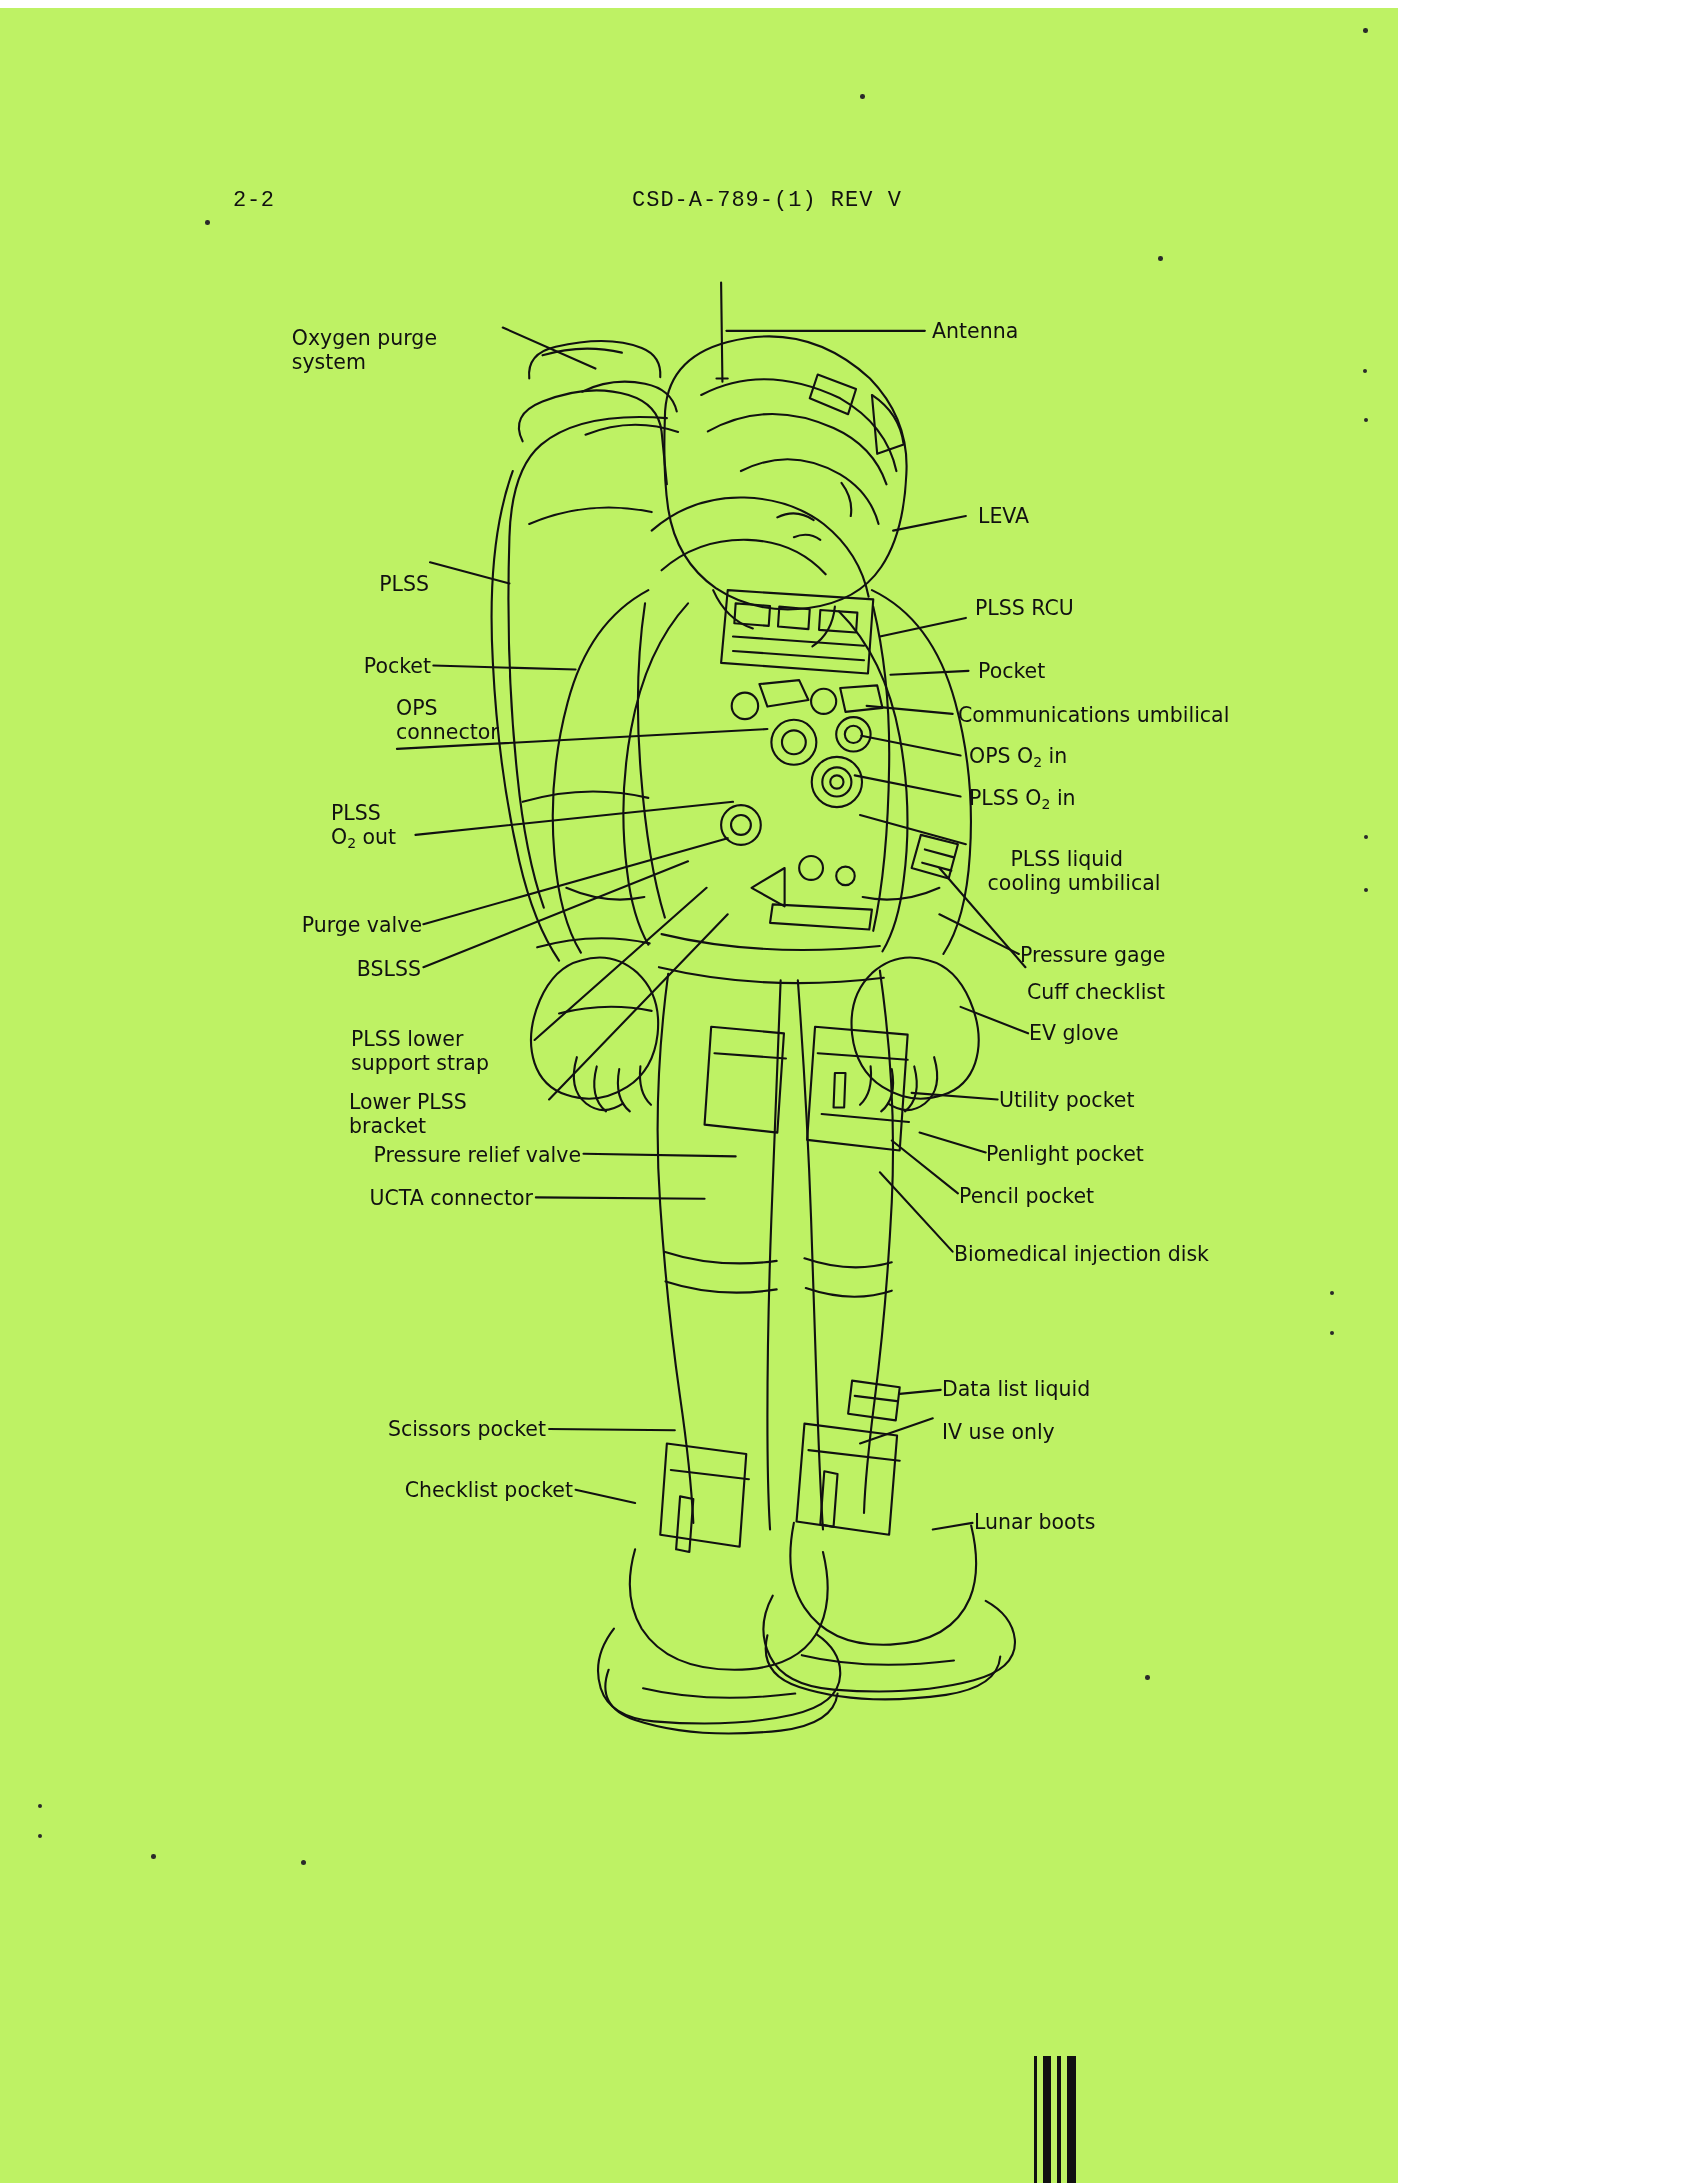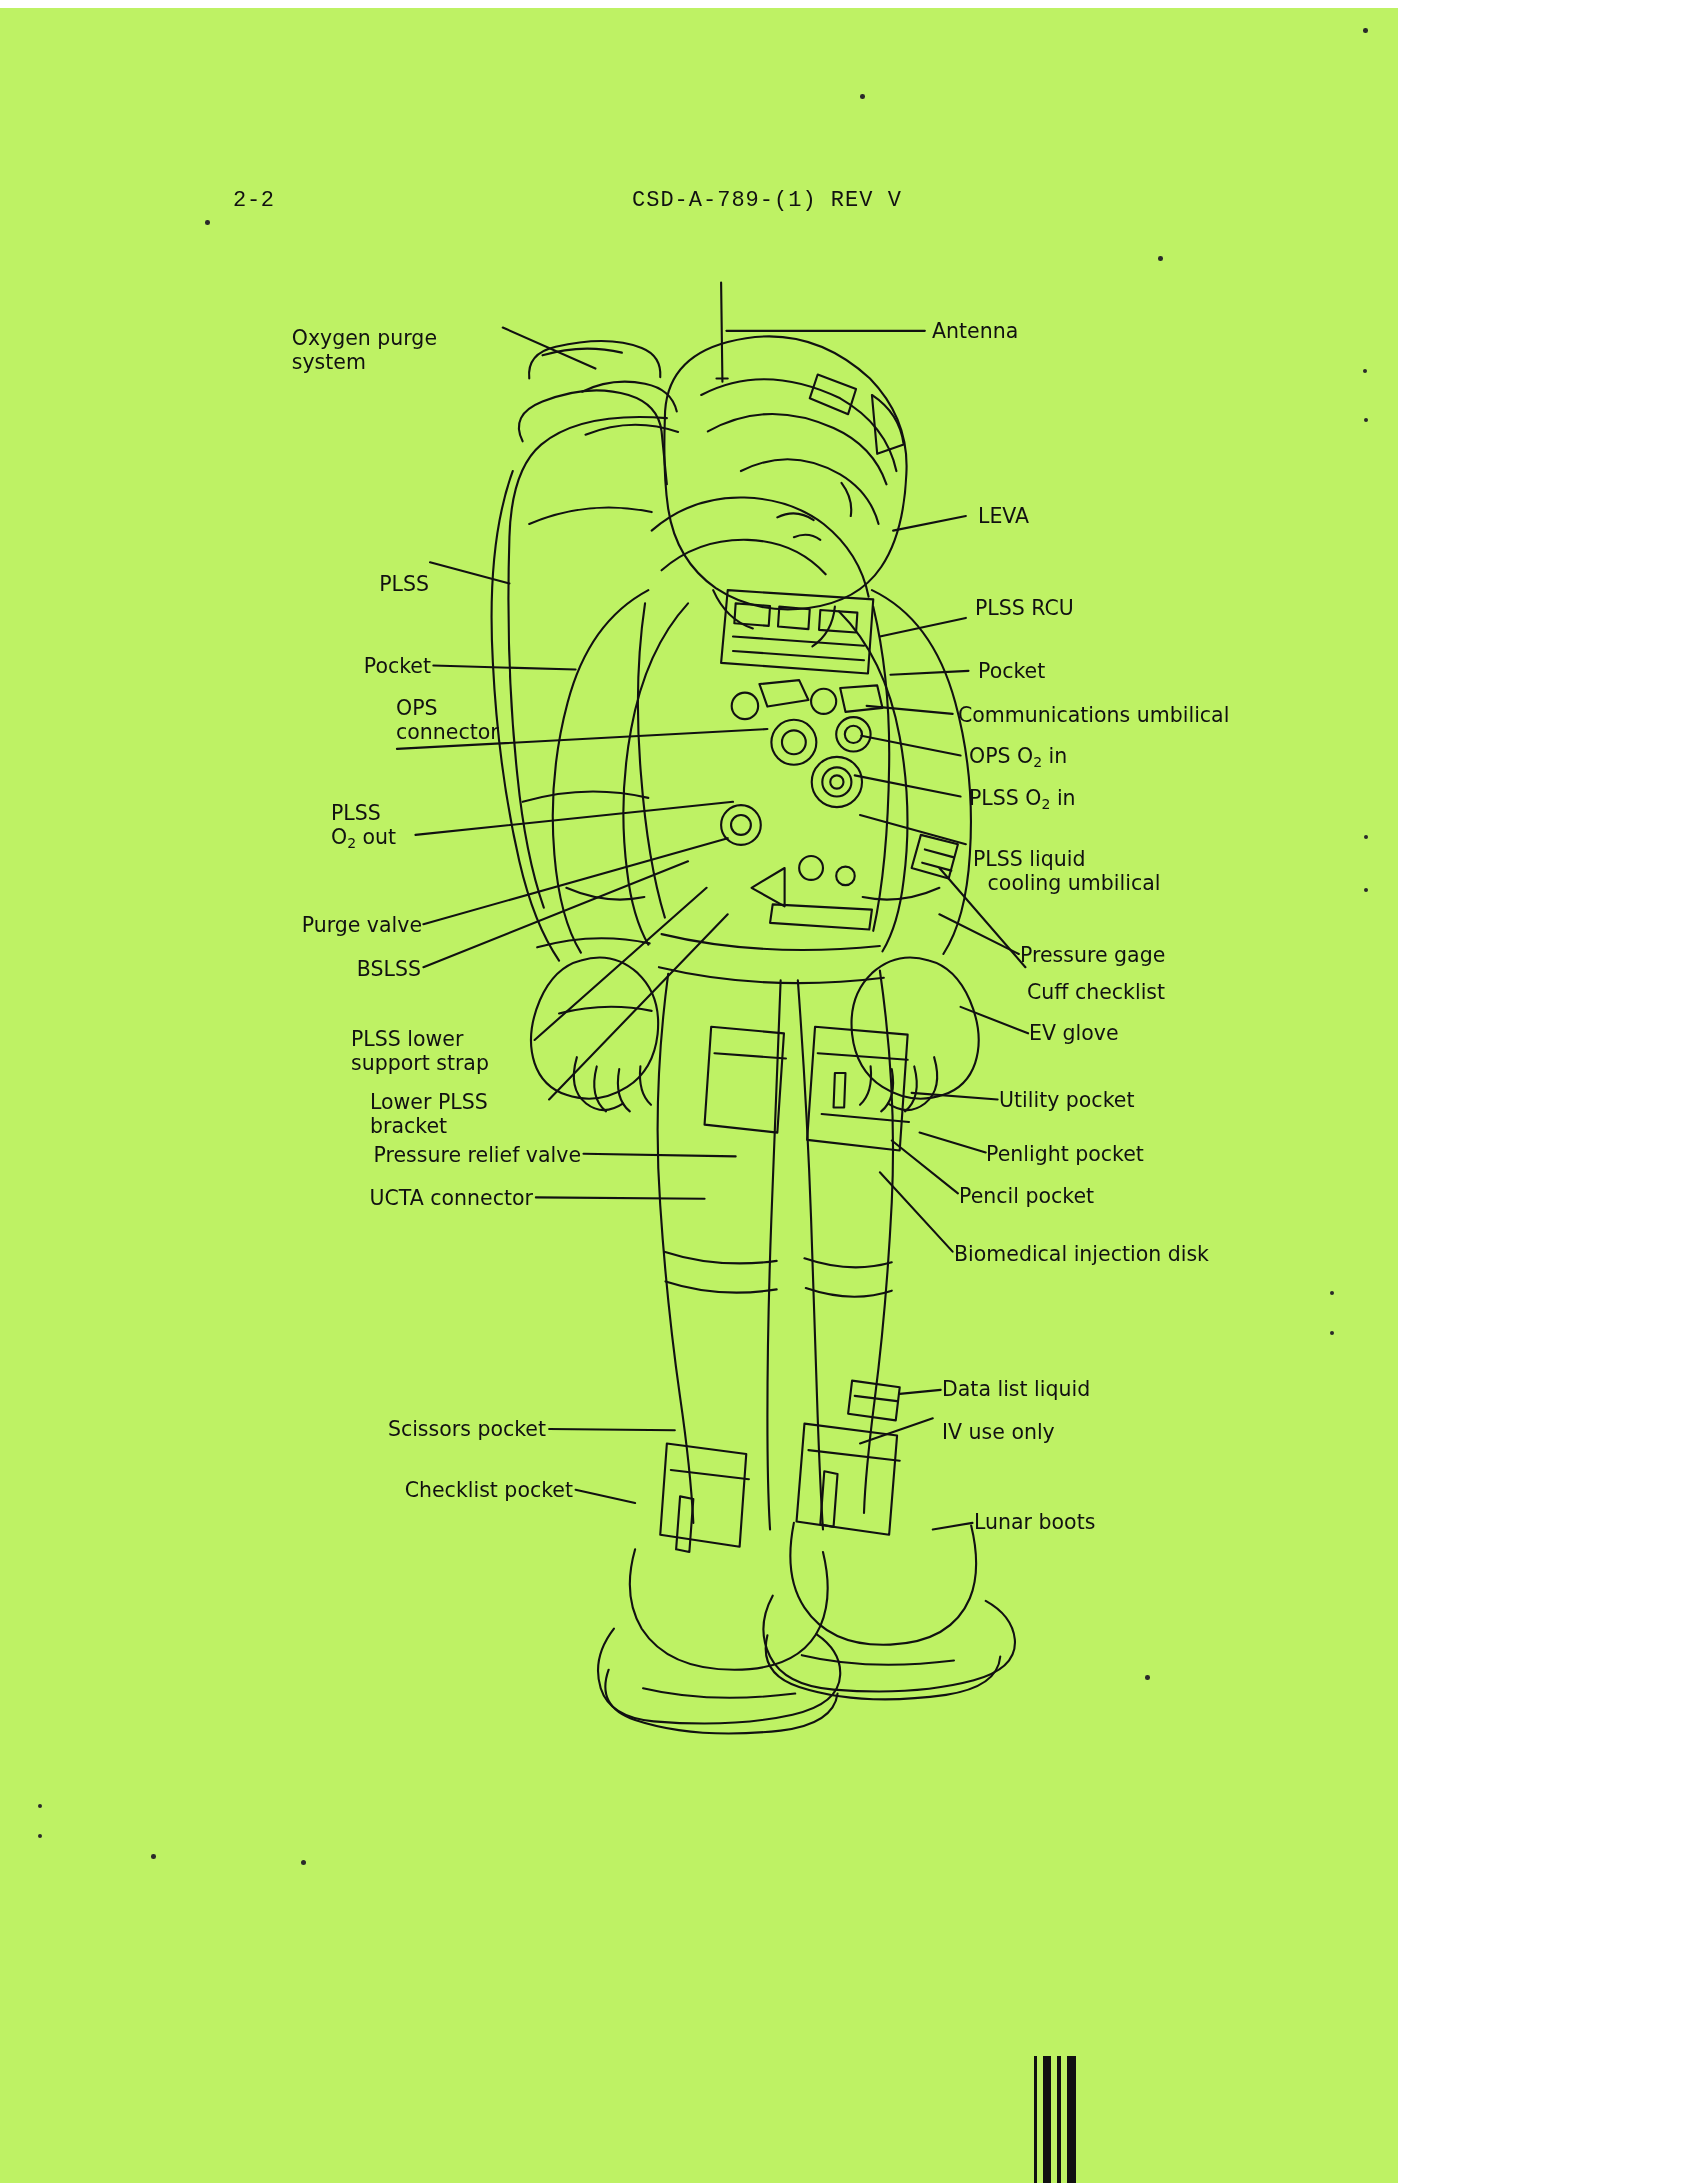--- a/index.html
+++ b/index.html
@@ -80,21 +80,21 @@
   .figure svg { position: absolute; left: 0; top: 0; }
 
   .label {
     position: absolute;
     font-family: "DejaVu Sans", sans-serif;
     font-size: 20.5px;
     color: #111;
     white-space: nowrap;
     line-height: 1.18;
   }
-  .label.right { text-align: left; }
+  .label.right { text-align: center; }
   .label.left { text-align: right; }
   .label sub {
     font-size: 14px;
     vertical-align: -0.3em;
   }
 
   
   .caption {
     position: absolute;
     left: 0;
@@ -362,21 +362,21 @@
 
     <div class="label left" style="left:421px; top:961px; transform:translate(-100%,-50%);">
       <span>BSLSS</span>
     </div>
 
     <div class="label left" style="left:351px; top:1019px;">
       <div style="text-align:left;">PLSS lower</div>
       <div style="text-align:center;">support strap</div>
     </div>
 
-    <div class="label left" style="left:370px; top:1082px;">
+    <div class="label left" style="left:349px; top:1082px;">
       <div style="text-align:left;">Lower PLSS</div>
       <div style="text-align:left;">bracket</div>
     </div>
 
     <div class="label left" style="left:581px; top:1147px; transform:translate(-100%,-50%);">
       <span>Pressure relief valve</span>
     </div>
 
     <div class="label left" style="left:533px; top:1190px; transform:translate(-100%,-50%);">
       <span>UCTA connector</span>

